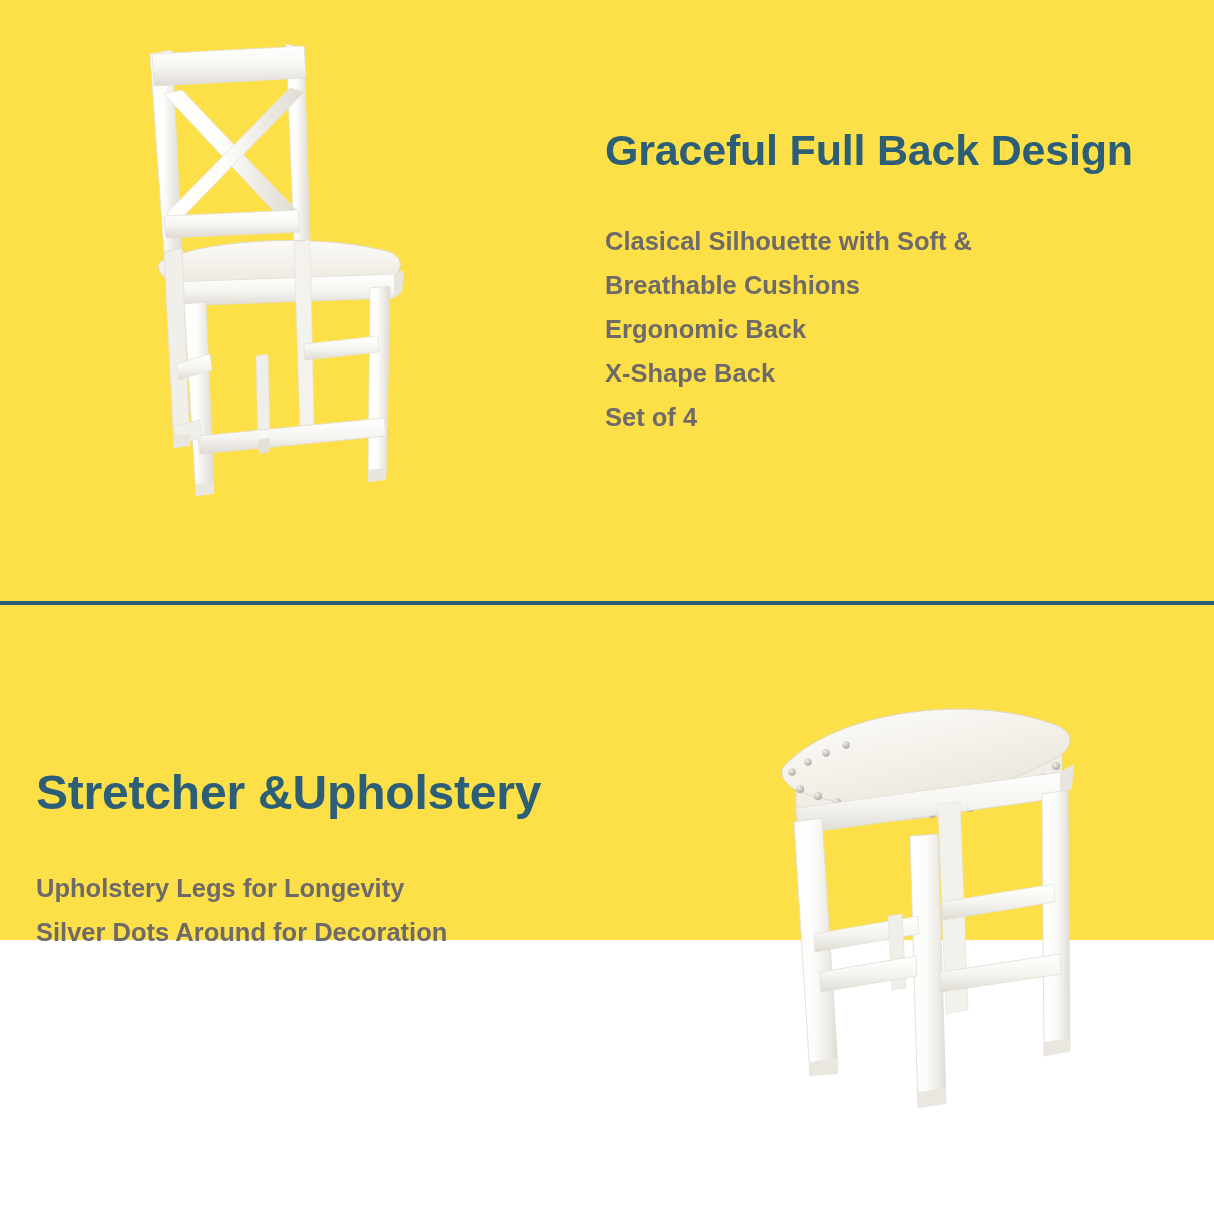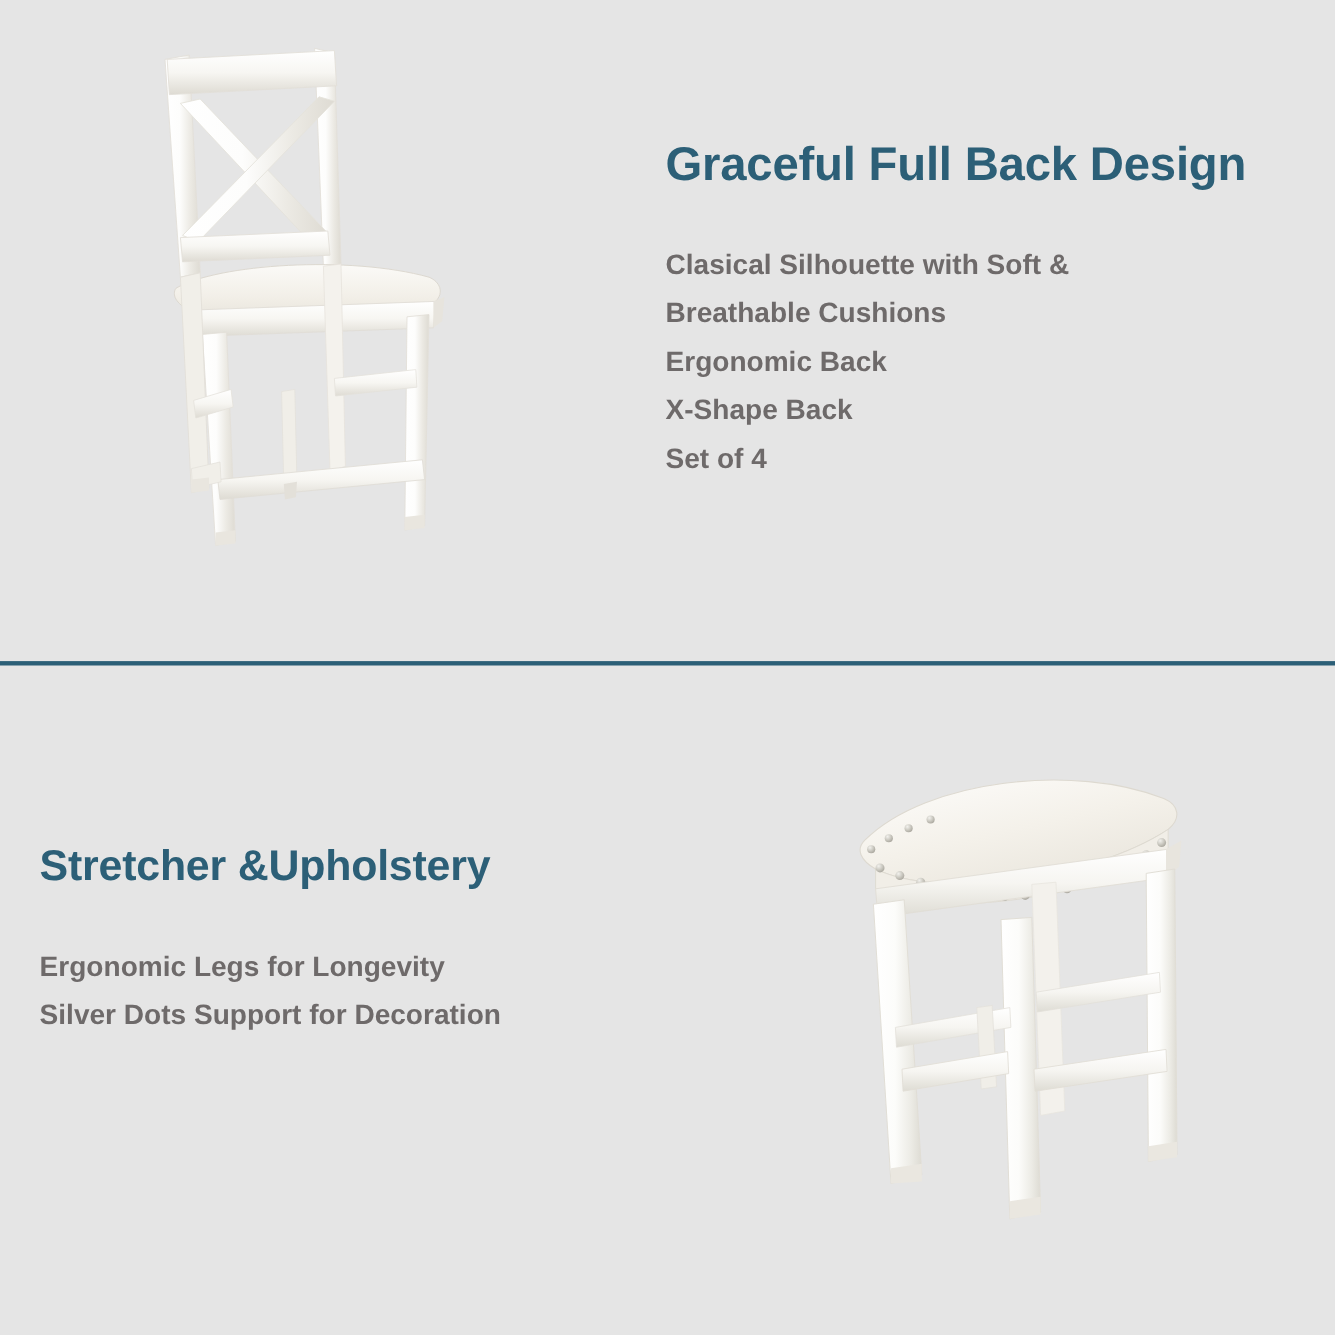--- a/index.html
+++ b/index.html
@@ -3,21 +3,21 @@
 <meta charset="utf-8">
 <title>Product Feature Panel</title>
 <style>
   html,body{margin:0;padding:0;}
   body{
     width:1214px;height:1214px;
     background:#ffffff;
     font-family:"Liberation Sans","DejaVu Sans",sans-serif;
     overflow:hidden;position:relative;
   }
-  .page{position:relative;width:1214px;height:1214px;background:#e5e5e5;}
+  .page{position:relative;width:1214px;height:940px;background:#fde047;}
 
   
   .divider{
     position:absolute;left:0;top:601px;width:1214px;height:4px;
     background:#2c5f77;
   }
 
   
   .heading{
     font-weight:bold;
@@ -33,21 +33,21 @@
   }
 
   
   .top-text{position:absolute;left:605px;top:128px;width:615px;}
   .top-text .heading{font-size:43px;margin:0 0 46px 0;}
   .top-text .bodylist{margin:0;padding:0;list-style:none;}
   .top-text .bodyline{font-size:25.5px;line-height:44px;display:block;}
 
   
   .bot-text{position:absolute;left:36px;top:768px;width:600px;}
-  .bot-text .heading{font-size:39px;margin:0 0 48px 0;}
+  .bot-text .heading{font-size:48px;margin:0 0 48px 0;}
   .bot-text .bodylist{margin:0;padding:0;list-style:none;}
   .bot-text .bodyline{font-size:25.5px;line-height:44px;display:block;}
 
   
   .img-chair{position:absolute;left:138px;top:26px;width:300px;height:500px;}
   .img-stool{position:absolute;left:742px;top:672px;width:352px;height:452px;}
   .img-chair svg,.img-stool svg{display:block;width:100%;height:100%;}
 </style>
 </head>
 <body>
@@ -128,22 +128,22 @@
       <li class="bodyline">X-Shape Back</li>
       <li class="bodyline">Set of 4</li>
     </ul>
   </div>
 
   <div class="divider"></div>
 
   <div class="bot-text">
     <div class="heading">Stretcher &amp;Upholstery</div>
     <ul class="bodylist">
-      <li class="bodyline">Ergonomic Legs for Longevity</li>
-      <li class="bodyline">Silver Dots Support for Decoration</li>
+      <li class="bodyline">Upholstery Legs for Longevity</li>
+      <li class="bodyline">Silver Dots Around for Decoration</li>
     </ul>
   </div>
 
   <div class="img-stool">
     <svg viewBox="0 0 352 452" xmlns="http://www.w3.org/2000/svg" aria-hidden="true">
       <defs>
         <linearGradient id="swoodV" x1="0" y1="0" x2="1" y2="0">
           <stop offset="0" stop-color="#ffffff"></stop>
           <stop offset="0.45" stop-color="#fcfcfa"></stop>
           <stop offset="0.78" stop-color="#ecebe5"></stop>

